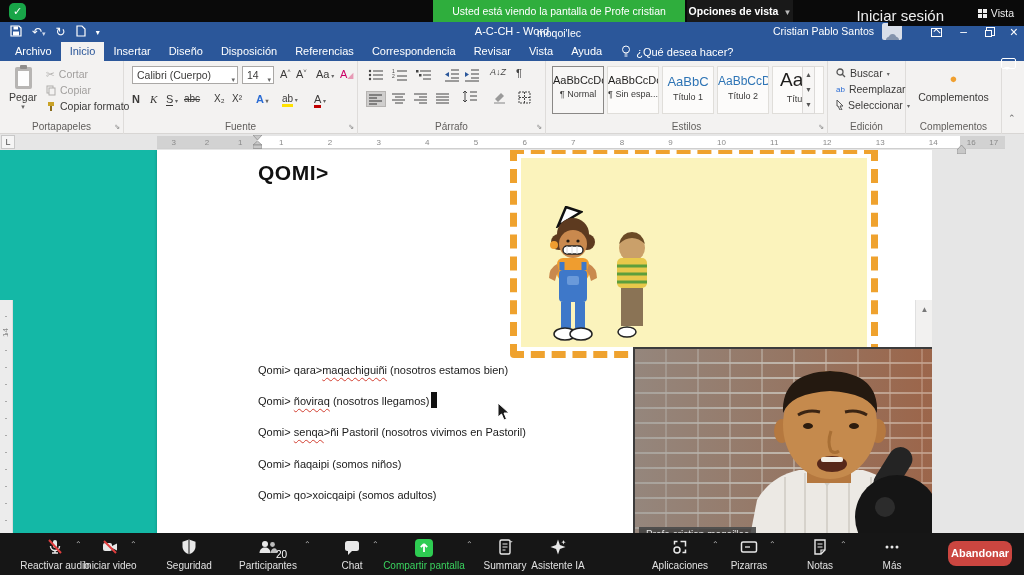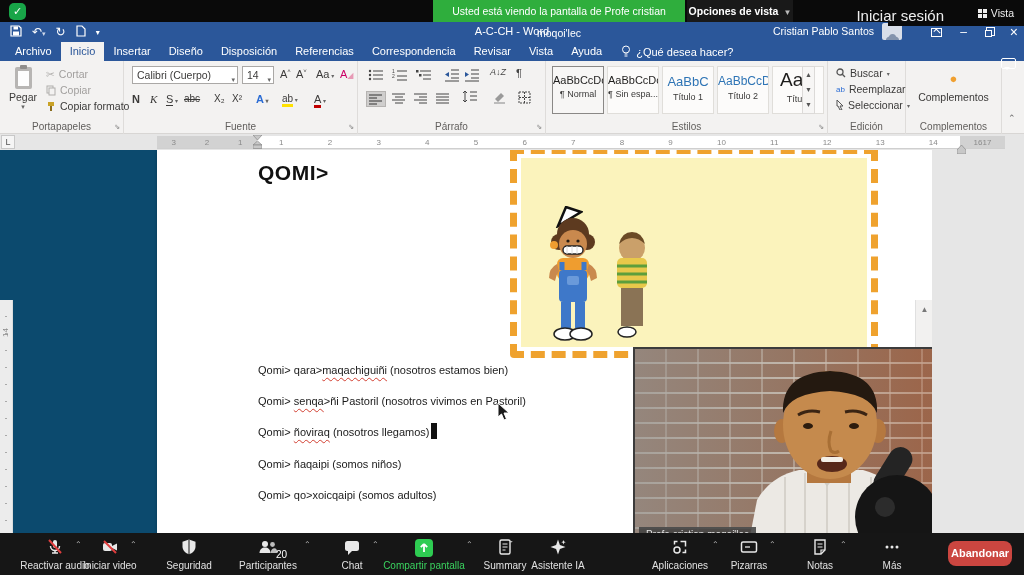--- a/index.html
+++ b/index.html
@@ -89,21 +89,21 @@
   .tabsel { position:absolute; left:1px; top:1px; width:14px; height:14px; background:#f5f5f5; border:1px solid #c8c8c8; font-size:9px; color:#555; text-align:center; line-height:13px; }
   .hruler { position:absolute; left:157px; top:2px; width:848px; height:12px; background:#fff; box-shadow:0 1px 0 #cfcfcf; }
   .hr-seg { position:absolute; top:0; height:12px; display:flex; align-items:center; justify-content:space-around; font-size:8px; color:#8a8a8a; }
   .hr-gray { background:#d2d2d2; }
   .ind-marker { position:absolute; top:-1px; }
   .vruler { position:absolute; left:0; top:150px; width:13px; height:383px; background:#ececec; border-right:1px solid #dcdcdc; }
   .vruler::after { content:""; position:absolute; left:5px; top:0; bottom:0; width:2px; background-image:repeating-linear-gradient(180deg, transparent 0 16px, #a8a8a8 16px 17px); }
   .vnum { position:absolute; left:1px; writing-mode:vertical-rl; transform:rotate(180deg); font-size:8px; color:#8a8a8a; }
 
   
-  .docarea { position:absolute; left:0; top:150px; width:932px; height:383px; background:#0c4a6e; overflow:hidden; }
+  .docarea { position:absolute; left:0; top:150px; width:932px; height:383px; background:#14b8a6; overflow:hidden; }
   .page { position:absolute; left:157px; top:0; width:848px; height:383px; background:#fff; box-shadow:0 0 3px rgba(0,0,0,.25); }
   .doc-heading { position:absolute; left:101px; top:11px; font-size:21px; font-weight:bold; color:#111; letter-spacing:.5px; }
   .doc-lines { position:absolute; left:101px; top:205px; font-size:11px; color:#1a1a1a; line-height:31.2px; white-space:nowrap; }
   .sqg { text-decoration-line:underline; text-decoration-style:wavy; text-decoration-color:#d23f31; text-decoration-thickness:1px; text-underline-offset:3px; }
   .caret-block { display:inline-block; width:6px; height:16px; background:#111; vertical-align:-3px; margin-left:1px; }
   .mouse-ptr { position:absolute; left:340px; top:252px; z-index:30; }
 
   
   .card { position:absolute; left:353px; top:-3px; width:368px; height:211px; background:#fff; border:7px dashed #efa22e; border-radius:4px; padding:4px; }
   .card-inner { width:100%; height:100%; background:#fbf3bc; position:relative; }
@@ -412,21 +412,21 @@
         <span>6</span>
         <span>7</span>
         <span>8</span>
         <span>9</span>
         <span>10</span>
         <span>11</span>
         <span>12</span>
         <span>13</span>
         <span>14</span>
       </div>
-      <div class="hr-seg hr-gray" style="left:803px;width:45px;justify-content:center;">
+      <div class="hr-seg hr-gray" style="left:803px;width:45px;">
         <span>16</span>
         <span>17</span>
       </div>
       <span class="ind-marker" style="left:96px;"><svg width="9" height="14" viewBox="0 0 9 14">
             <path d="M0 0h9L4.5 5z" fill="#c8c8c8" stroke="#8a8a8a" stroke-width=".7"></path>
             <path d="M4.5 6L9 10H0z" fill="#c8c8c8" stroke="#8a8a8a" stroke-width=".7"></path>
             <rect x="0" y="10" width="9" height="3.5" fill="#c8c8c8" stroke="#8a8a8a" stroke-width=".7"></rect>
           </svg></span>
       <span class="ind-marker" style="left:800px;top:4px;"><svg width="9" height="9" viewBox="0 0 9 9">
             <path d="M4.5 0L9 5v4H0V5z" fill="#c8c8c8" stroke="#8a8a8a" stroke-width=".7"></path>
@@ -477,22 +477,22 @@
               <rect x="46" y="88" width="10" height="26" fill="#3e78c9"></rect>
               <ellipse cx="36" cy="120" rx="11" ry="6" fill="#fff" stroke="#222" stroke-width="1.5"></ellipse>
               <ellipse cx="52" cy="120" rx="11" ry="6" fill="#fff" stroke="#222" stroke-width="1.5"></ellipse>
             </svg>
           </span>
         </div>
       </div>
 
       <div class="doc-lines">
         <div><span>Qomi&gt; qara&gt;</span><span class="sqg">maqachiguiñi</span><span> (nosotros estamos bien)</span></div>
+        <div><span>Qomi&gt; </span><span class="sqg">ñoviraq</span><span> (nosotros llegamos)</span><span class="caret-block"></span></div>
         <div><span>Qomi&gt; </span><span class="sqg">senqa</span><span>&gt;ñi Pastoril (nosotros vivimos en Pastoril)</span></div>
-        <div><span>Qomi&gt; </span><span class="sqg">ñoviraq</span><span> (nosotros llegamos)</span><span class="caret-block"></span></div>
         <div><span>Qomi&gt; ñaqaipi (somos niños)</span><span class="sqg"></span><span></span></div>
         <div><span>Qomi&gt; qo&gt;xoicqaipi (somos adultos)</span><span class="sqg"></span><span></span></div>
       </div>
 
       <span class="mouse-ptr"><svg width="14" height="19" viewBox="0 0 14 19">
             <path d="M1 1v14l3.5-3 2.5 6 2.5-1-2.5-6H12z" fill="#1a1a1a" stroke="#fff" stroke-width="1"></path>
           </svg></span>
     </div>
 
     <div class="cam">

